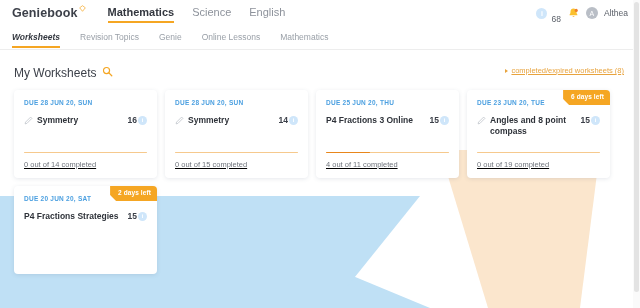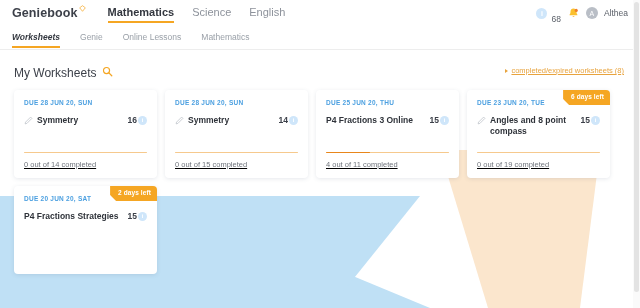--- a/index.html
+++ b/index.html
@@ -199,20 +199,23 @@
       </div>
       <div class="username">Althea</div>
     </div>
   </div>
 
   <div class="subnav">
     <div class="subnav-item active">
       <span>Worksheets</span>
     </div>
     <div class="subnav-item">
+      <span>Revision Topics</span>
+    </div>
+    <div class="subnav-item">
       <span>Genie</span>
     </div>
     <div class="subnav-item">
       <span>Online Lessons</span>
     </div>
     <div class="subnav-item">
       <span>Mathematics</span>
     </div>
   </div>
 

